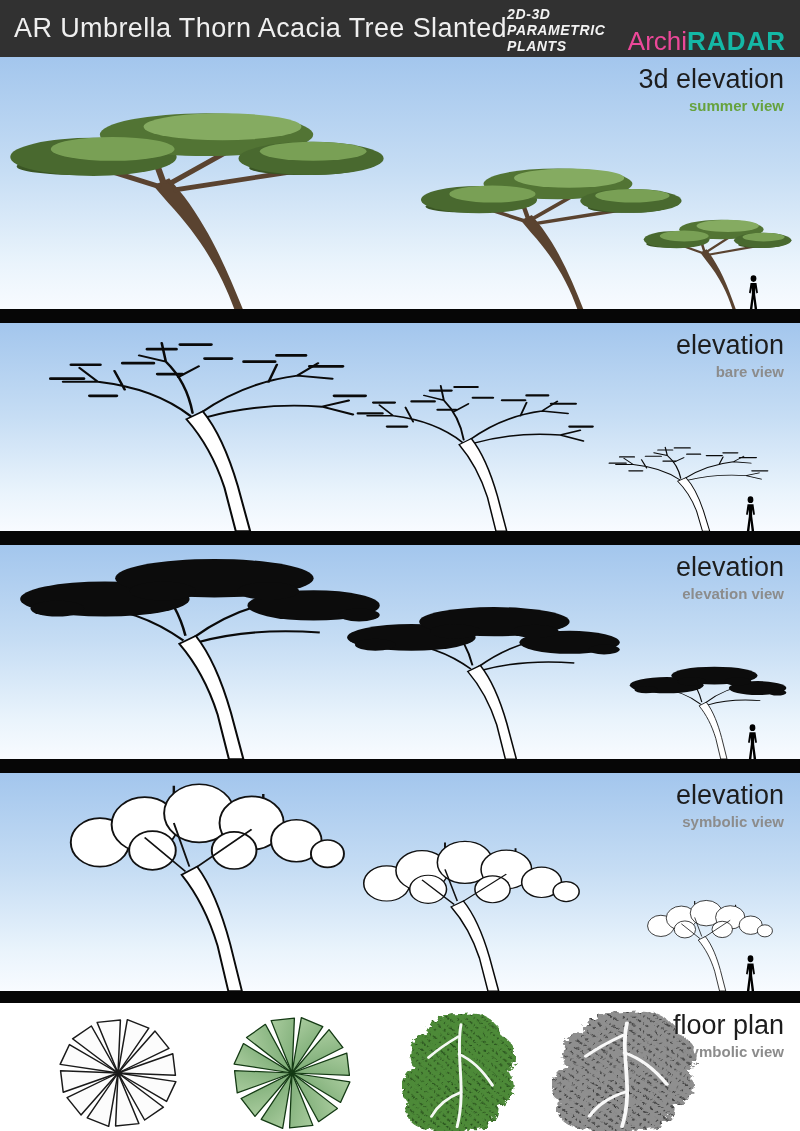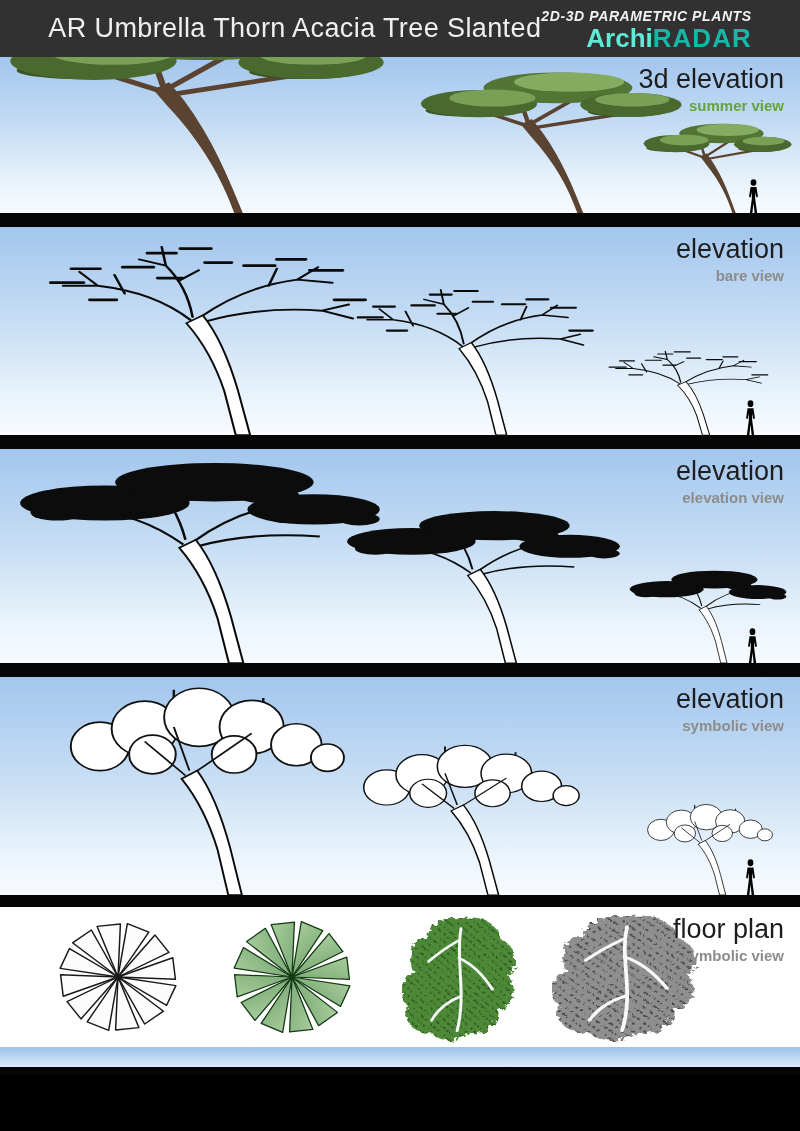--- a/index.html
+++ b/index.html
@@ -2,31 +2,31 @@
 <html><head>
 <meta charset="utf-8">
 <style>
   html,body{margin:0;padding:0;background:#ffffff;}
   .page{position:relative;width:800px;height:1131px;background:#000;overflow:hidden;
         font-family:"Liberation Sans",sans-serif;}
   
   .header{height:57px;background:#313131;display:flex;justify-content:center;
           align-items:center;padding:0 14px;box-sizing:border-box;}
   .header-title{font-size:27px;color:#efefef;letter-spacing:.4px;white-space:nowrap;}
-  .header-right{display:flex;flex-direction:column;align-items:flex-end;gap:1px;padding-top:2px;}
+  .header-right{display:flex;flex-direction:row;align-items:flex-end;gap:1px;padding-top:2px;}
   .tagline{font-size:14px;font-style:italic;font-weight:bold;color:#f2f2f2;letter-spacing:.6px;}
   .brand{font-size:26px;line-height:1;}
-  .brand-archi{color:#5eead4;font-weight:700;}
+  .brand-archi{color:#ec4899;font-weight:400;}
   .brand-radar{color:#14b8a6;font-weight:bold;letter-spacing:1px;}
   
   .panel{position:relative;overflow:hidden;
          background:linear-gradient(to bottom,#a3c6ed 0%,#c6ddf4 45%,#eaf4fc 82%,#f8fbff 100%);}
   .panel--plan{background:#ffffff;padding-left:19px;}
   .divider{background:#060606;}
-  .p1{height:156px;text-decoration:underline;} .d1{height:14px;}
+  .p1{height:252px;text-decoration:underline;} .d1{height:14px;}
   .p2{height:208px;} .d2{height:14px;}
   .p3{height:214px;} .d3{height:14px;}
   .p4{height:218px;} .d4{height:12px;}
   .p5{height:140px;}
   .strip-blue{height:20px;background:linear-gradient(to bottom,#9cc2ec,#dcebf9);}
   .strip-black{height:8px;background:#060606;}
   .panel-label{position:absolute;top:8px;right:16px;text-align:right;z-index:6;}
   .panel-title{font-size:27px;color:#1d1d1d;line-height:1.1;}
   .panel-subtitle{font-size:15px;font-weight:bold;margin-top:2px;text-align:right;}
   .sub-green{color:#66a23d;}

